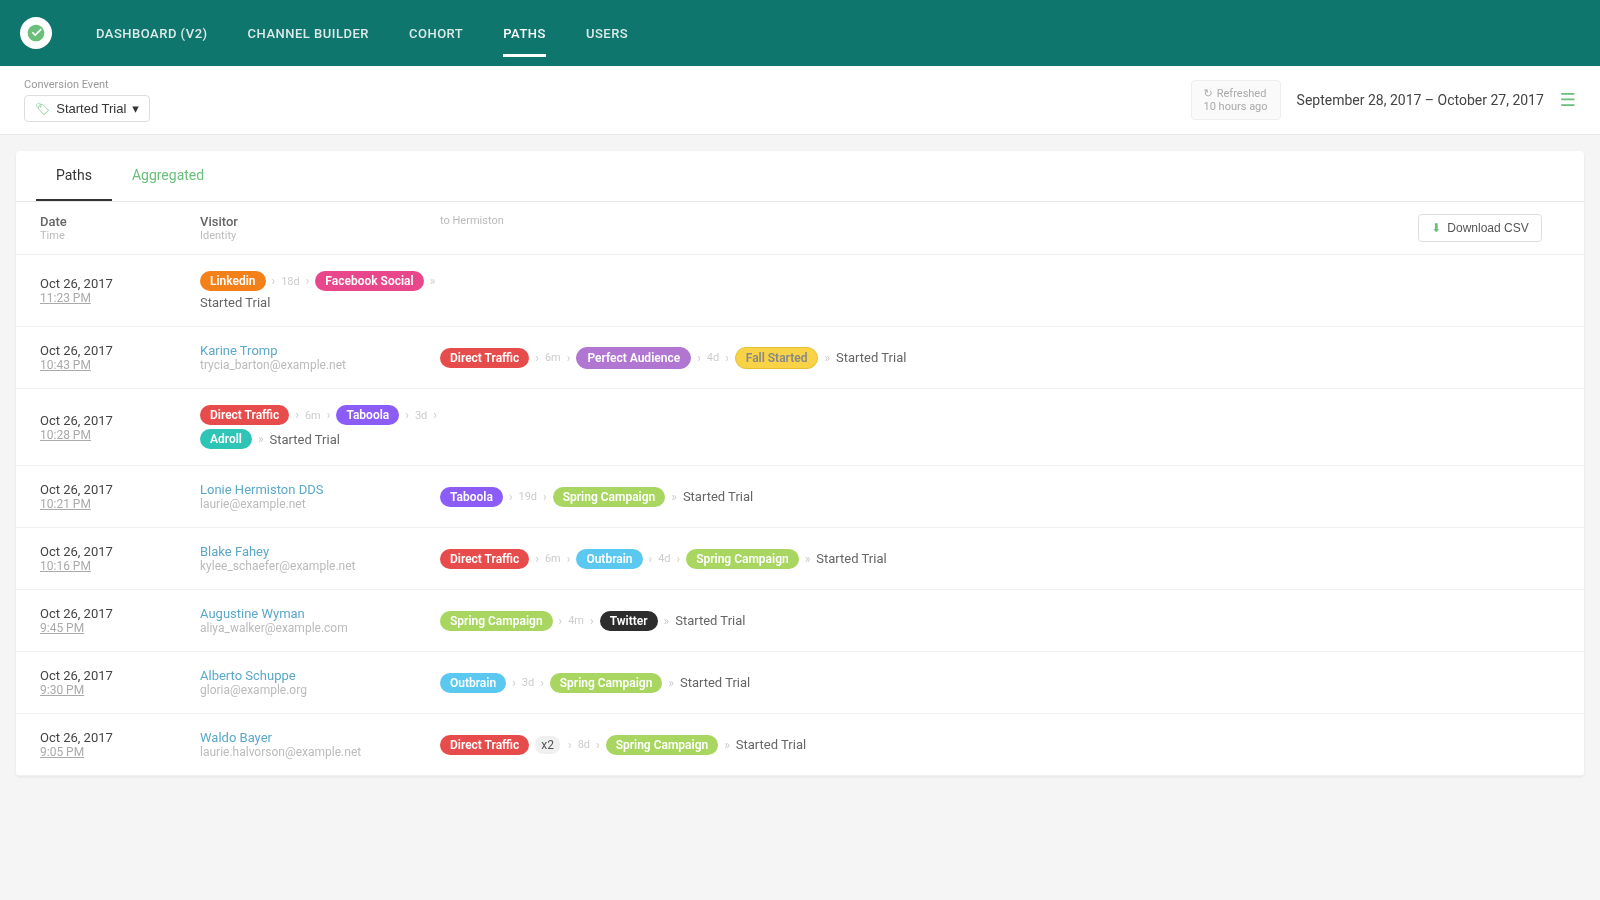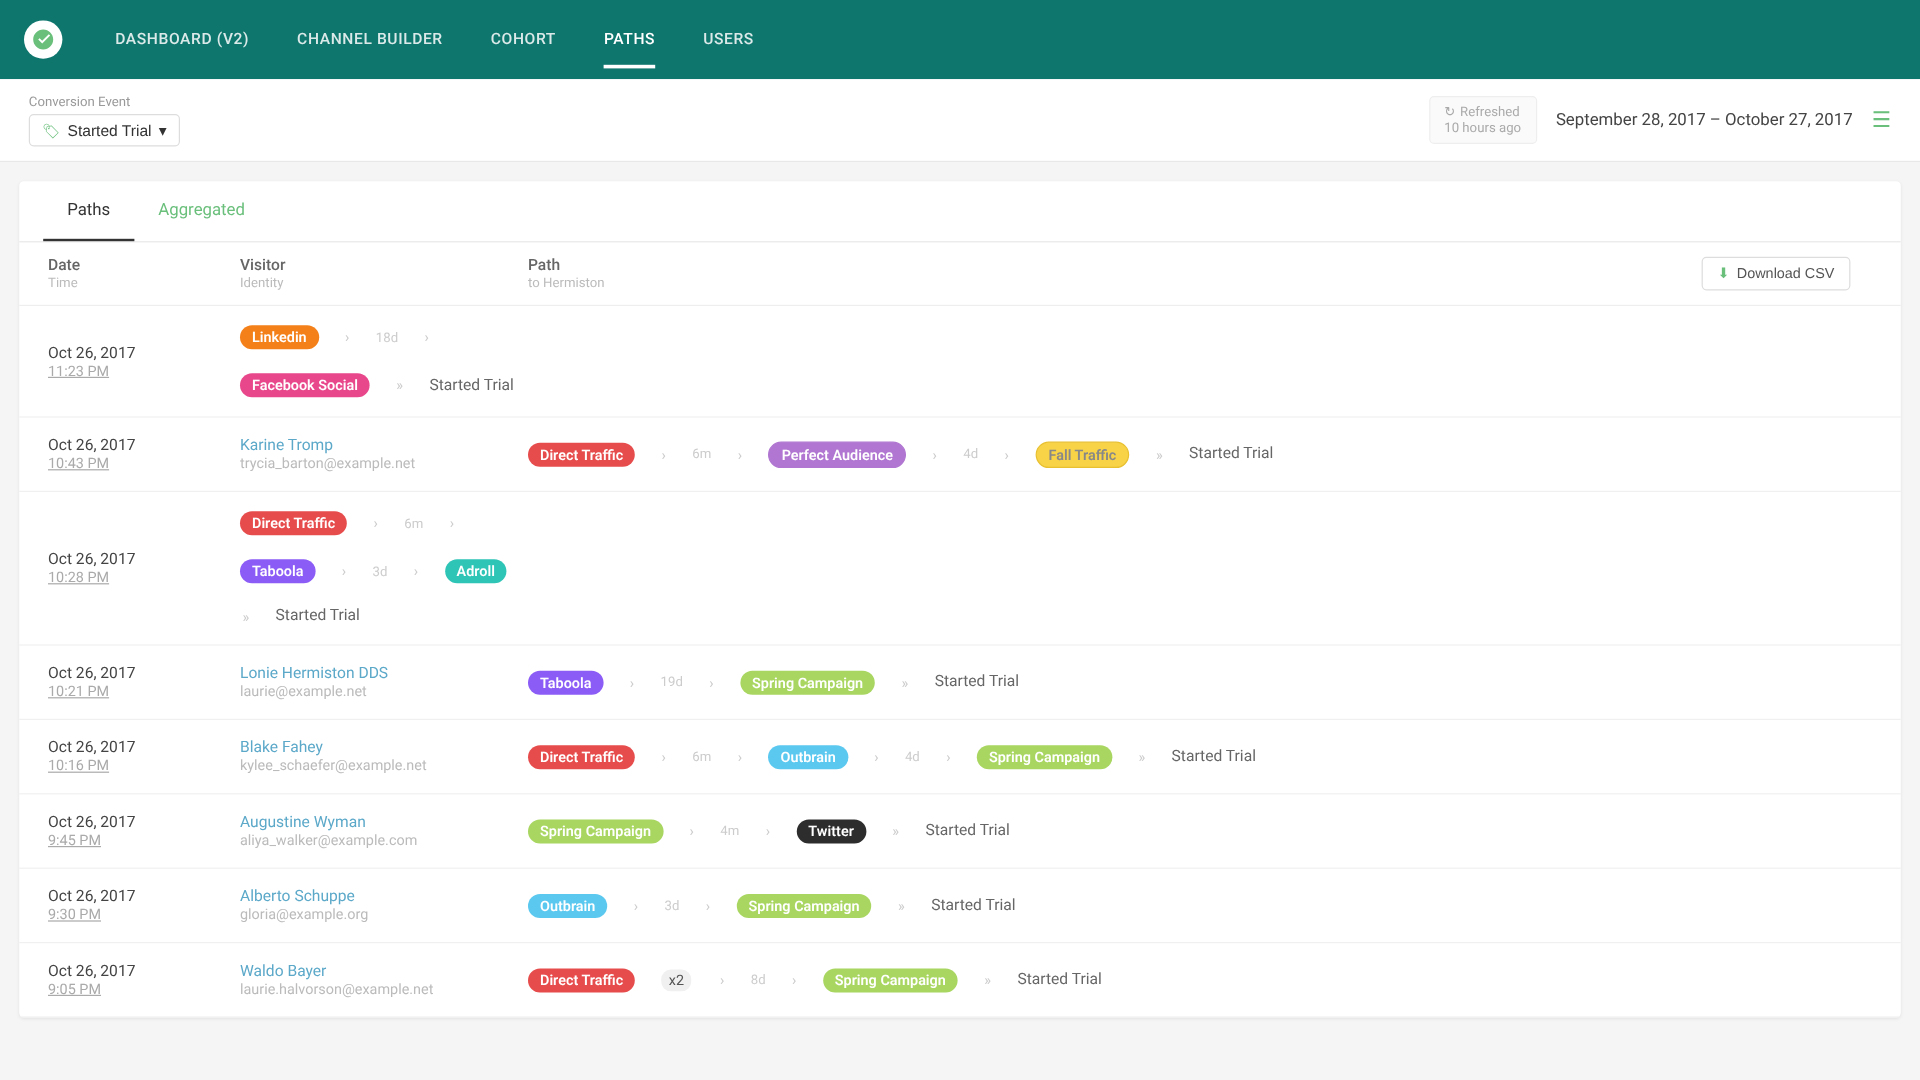--- a/index.html
+++ b/index.html
@@ -43,21 +43,21 @@
     .col-header.download-col { grid-column: 4; display: flex; align-items: center; justify-content: flex-end; }
     .download-btn { display: flex; align-items: center; gap: 6px; border: 1px solid #ddd; border-radius: 4px; padding: 6px 12px; background: white; cursor: pointer; font-size: 12px; color: #555; }
     .download-btn .dl-icon { color: #6abf7b; }
 
     
     .table-row { display: grid; grid-template-columns: 160px 240px 1fr; padding: 16px 24px; border-bottom: 1px solid #f0f0f0; align-items: center; }
     .date-cell .date-main { font-size: 13px; color: #444; }
     .date-cell .date-time { font-size: 12px; color: #aaa; text-decoration: underline; }
     .visitor-cell .visitor-name { font-size: 13px; color: #5ba8c9; cursor: pointer; }
     .visitor-cell .visitor-email { font-size: 12px; color: #bbb; }
-    .path-cell { display: flex; align-items: center; flex-wrap: wrap; gap: 20px; font-size: 13px; }
+    .path-cell { display: flex; align-items: center; flex-wrap: wrap; gap: 4px; font-size: 13px; }
     .path-arrow { color: #ccc; font-size: 11px; }
     .path-end { color: #666; font-size: 13px; }
     .tag { padding: 3px 10px; border-radius: 12px; font-size: 12px; font-weight: 600; display: inline-flex; align-items: center; }
     .tag-linkedin { background: #f4801a; color: white; }
     .tag-facebook { background: #e8478b; color: white; }
     .tag-direct { background: #e74c4c; color: white; }
     .tag-perfect { background: #b076d1; color: white; border: 1px solid #b076d1; }
     .tag-fall { background: #f8d347; color: #888; border: 1px solid #e8c030; }
     .tag-taboola { background: #8b5cf6; color: white; }
     .tag-adroll { background: #2ec4b6; color: white; }
@@ -117,21 +117,20 @@
   <div class="table-header">
     <div class="col-header">
       <span class="col-title">Date</span>
       <span class="col-sub">Time</span>
     </div>
     <div class="col-header">
       <span class="col-title">Visitor</span>
       <span class="col-sub">Identity</span>
     </div>
     <div class="col-header">
-      <span class="col-title">Path</span>
       <span class="col-sub">to Hermiston</span>
     </div>
     <div class="col-header download-col">
       <button class="download-btn">
         <span class="dl-icon">⬇</span>
         <span>Download CSV</span>
       </button>
     </div>
   </div>
 
@@ -162,21 +161,21 @@
         </div>
         <div class="path-cell">
           <span class="tag tag-direct">Direct Traffic</span>
           <span class="sep">›</span>
           <span class="path-arrow">6m</span>
           <span class="sep">›</span>
           <span class="tag tag-perfect">Perfect Audience</span>
           <span class="sep">›</span>
           <span class="path-arrow">4d</span>
           <span class="sep">›</span>
-          <span class="tag tag-fall">Fall Traffic</span>
+          <span class="tag tag-fall">Fall Started</span>
           <span class="sep">»</span>
           <span class="path-end">Started Trial</span>
         </div>
       </div>
       <div class="table-row">
         <div class="date-cell">
           <div class="date-main">Oct 26, 2017</div>
           <div class="date-time">10:28 PM</div>
         </div>
         <div class="path-cell">

